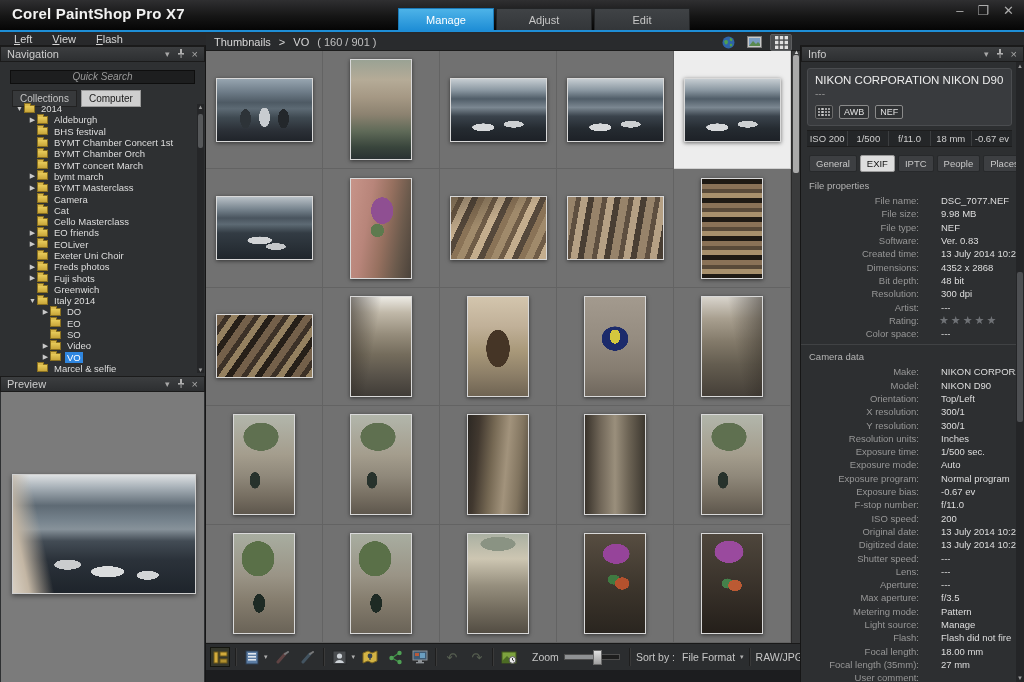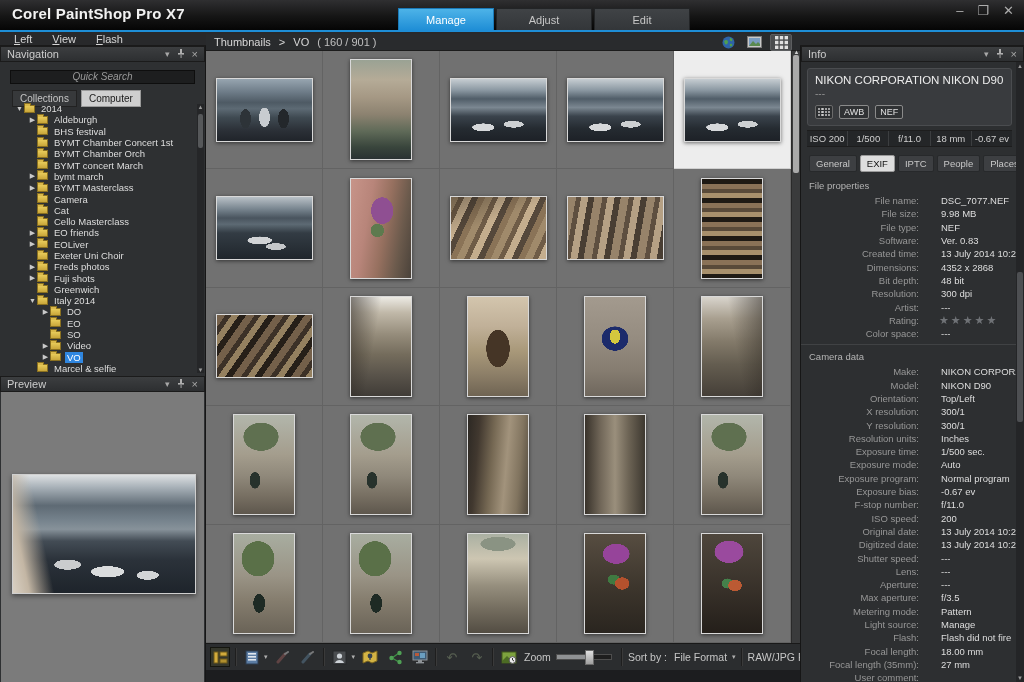--- a/index.html
+++ b/index.html
@@ -496,21 +496,21 @@
     <span class="tbtn dim" style="color:#7c8a6e;font-size:13px;">↷</span>
     <span class="tb-sep"></span>
     <span class="tbtn">
       <svg width="16" height="15">
           <rect x="1" y="2" width="14" height="11" fill="#7da23e" stroke="#42591c"></rect>
           <path d="M1 11 L6 6 L10 10 L12 8 L15 11 L15 13 L1 13 Z" fill="#4c6b24"></path>
           <circle cx="11.5" cy="10" r="3.4" fill="#ececec" stroke="#555"></circle>
           <path d="M11.5 8 L11.5 10 L13 11" stroke="#333" stroke-width="1" fill="none"></path>
         </svg>
     </span>
-    <span class="tb-label" style="margin-left:0;">Zoom</span>
+    <span class="tb-label" style="margin-left:8px;">Zoom</span>
     <span class="slider-track">
       <span class="slider-fill"></span>
       <span class="slider-thumb"></span>
     </span>
     <span class="tb-sep" style="margin-left:4px;"></span>
     <span class="tb-label">Sort by :</span>
     <span class="tb-label" style="margin-left:2px;">File Format</span>
     <span class="caret" style="margin-left:0;">▾</span>
     <span class="tb-sep"></span>
     <span class="tb-label">RAW/JPG Pairs: OFF</span>

